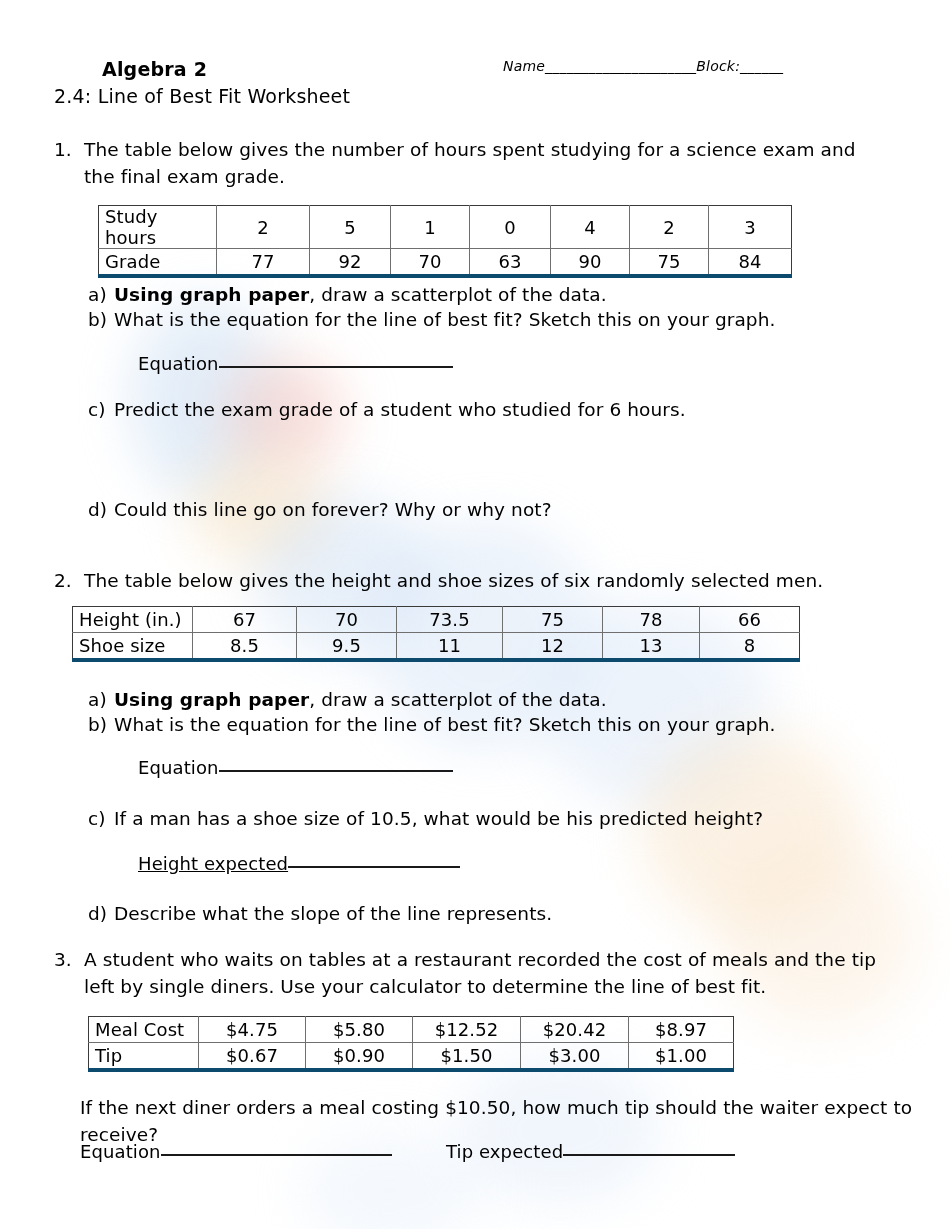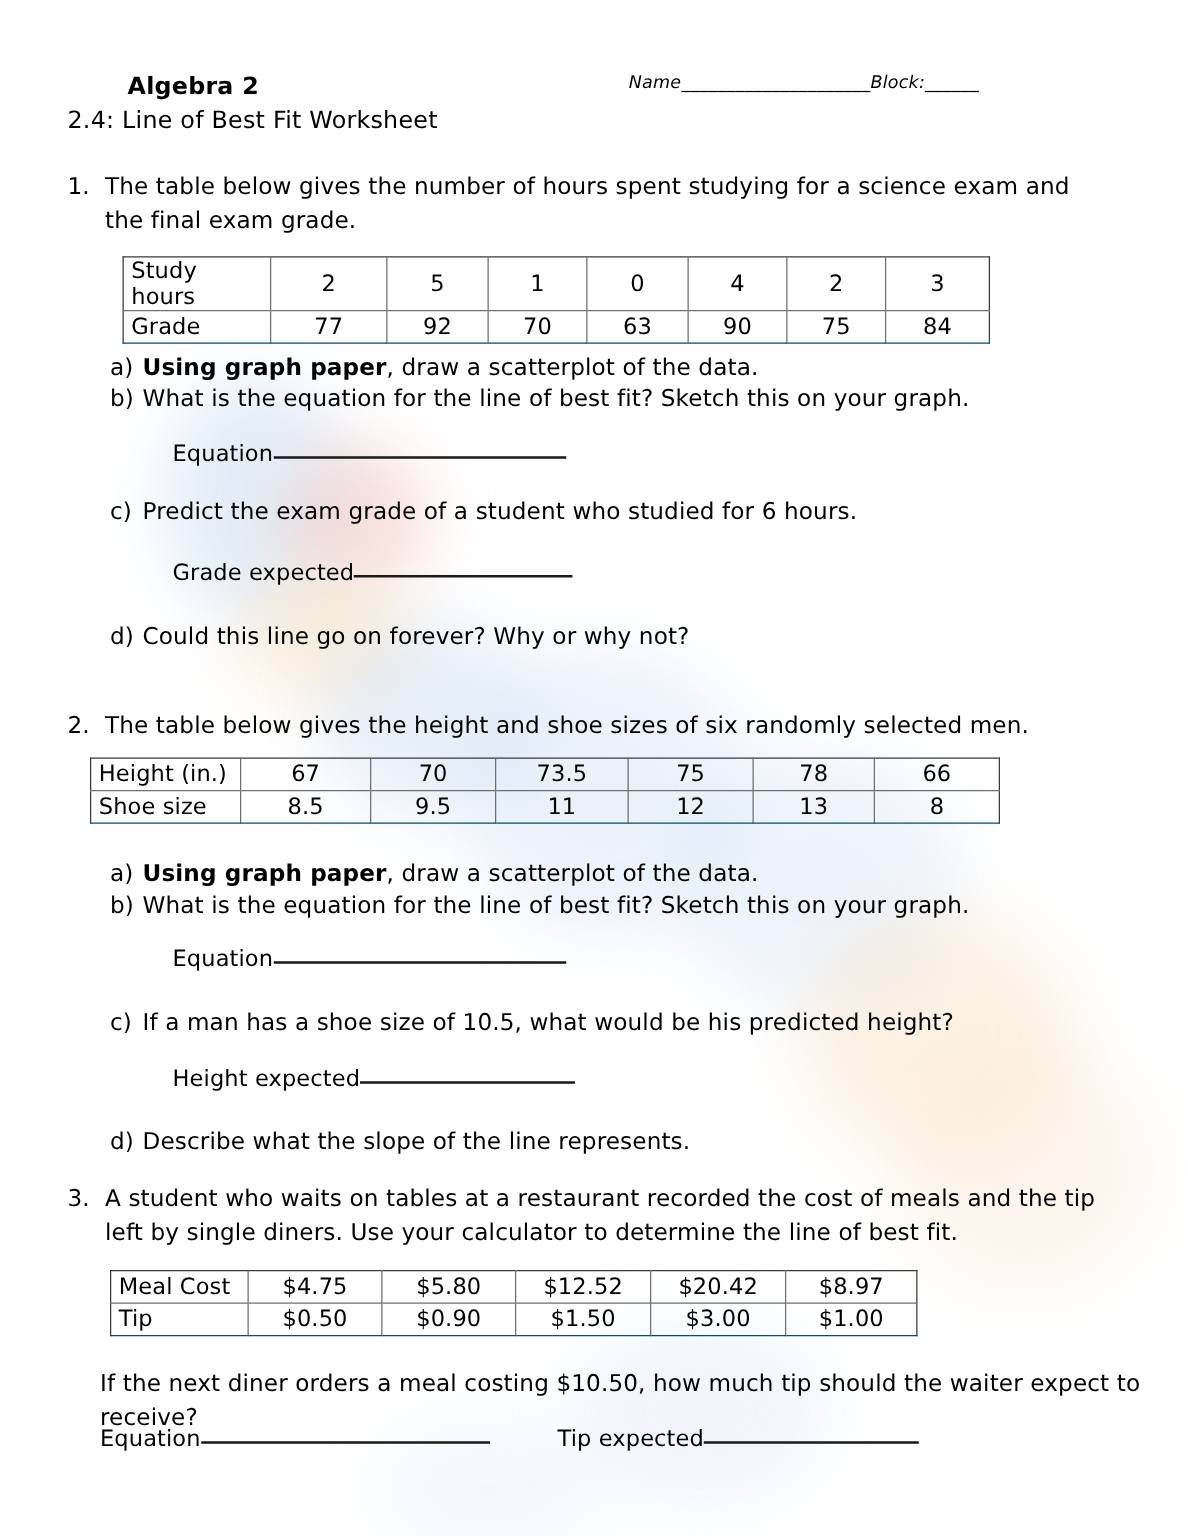--- a/index.html
+++ b/index.html
@@ -104,21 +104,21 @@
     text-align: center;
     padding: 0 2px;
     letter-spacing: 0.1px;
     background: transparent;
   }
   table.dt td.lbl {
     text-align: left;
     padding-left: 6px;
   }
   table.dt tr:first-child td { border-top: 1px solid #3a3a3a; }
-  table.dt tr:last-child td { border-bottom: 1px solid #0c4a6e; }
+  table.dt tr:last-child td { border-bottom: 4px solid #0c4a6e; }
   table.dt td:first-child { border-left: 1px solid #3a3a3a; margin-left: 32px; }
   table.dt td:last-child { border-right: 1px solid #3a3a3a; }
 </style>
 </head>
 <body>
 
 <div class="watermark">
   <div class="blob" style="left:130px; top:300px; width:150px; height:200px; background:#c3d9f0; opacity:.45;"></div>
   <div class="blob" style="left:225px; top:355px; width:120px; height:120px; background:#f2c3bc; opacity:.5;"></div>
   <div class="blob" style="left:190px; top:455px; width:140px; height:110px; background:#f7e0bd; opacity:.5;"></div>
@@ -191,23 +191,20 @@
 
   <div class="abs fill-line" style="left:138px; top:353px;">
     <span>Equation</span><span class="ul" style="width:234px;"></span>
   </div>
 
   <div class="abs sub-row qbody" style="left:88px; top:396px; width:760px;">
     <div class="lab">c)</div>
     <div class="txt">Predict the exam grade of a student who studied for 6 hours.</div>
   </div>
 
-  <div class="abs fill-line" style="left:138px; top:448px;">
-    <span>Grade expected</span><span class="ul" style="width:175px;"></span>
-  </div>
 
   <div class="abs sub-row qbody" style="left:88px; top:496px; width:760px;">
     <div class="lab">d)</div>
     <div class="txt">Could this line go on forever?  Why or why not?</div>
   </div>
 
   <div class="abs q-row qbody" style="left:54px; top:567px; width:830px;">
     <div class="num qnum">2.</div>
     <div class="txt">The table below gives the height and shoe sizes of six randomly selected men.</div>
   </div>
@@ -258,21 +255,21 @@
 
   <div class="abs fill-line" style="left:138px; top:757px;">
     <span>Equation</span><span class="ul" style="width:234px;"></span>
   </div>
 
   <div class="abs sub-row qbody" style="left:88px; top:805px; width:760px;">
     <div class="lab">c)</div>
     <div class="txt">If a man has a shoe size of 10.5, what would be his predicted height?</div>
   </div>
 
-  <div class="abs fill-line" style="left:138px; top:853px;">
+  <div class="abs fill-line" style="left:138px; top:853px;text-decoration:underline;">
     <span>Height expected</span><span class="ul" style="width:172px;"></span>
   </div>
 
   <div class="abs sub-row qbody" style="left:88px; top:900px; width:760px;">
     <div class="lab">d)</div>
     <div class="txt">Describe what the slope of the line represents.</div>
   </div>
 
   <div class="abs q-row qbody" style="left:54px; top:946px; width:840px;">
     <div class="num qnum">3.</div>
@@ -293,21 +290,21 @@
           <tr>
         <td class="lbl">Meal Cost</td>
         <td>$4.75</td>
         <td>$5.80</td>
         <td>$12.52</td>
         <td>$20.42</td>
         <td>$8.97</td>
       </tr>
       <tr>
         <td class="lbl">Tip</td>
-        <td>$0.50</td>
+        <td>$0.67</td>
         <td>$0.90</td>
         <td>$1.50</td>
         <td>$3.00</td>
         <td>$1.00</td>
       </tr>
     </tbody>
       </table>
   </div>
 
   <div class="abs qbody" style="left:80px; top:1094px; width:840px;">If the next diner orders a meal costing $10.50, how much tip should the waiter expect to receive?</div>

